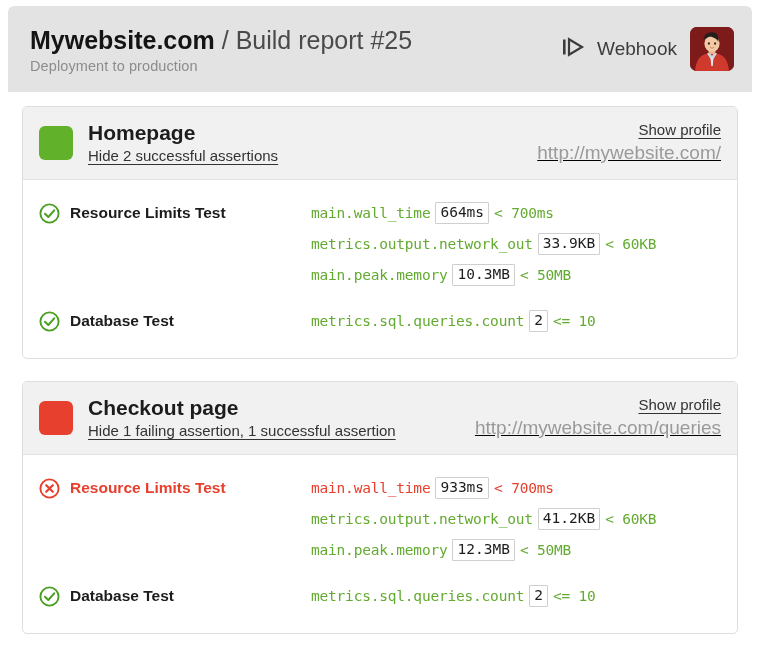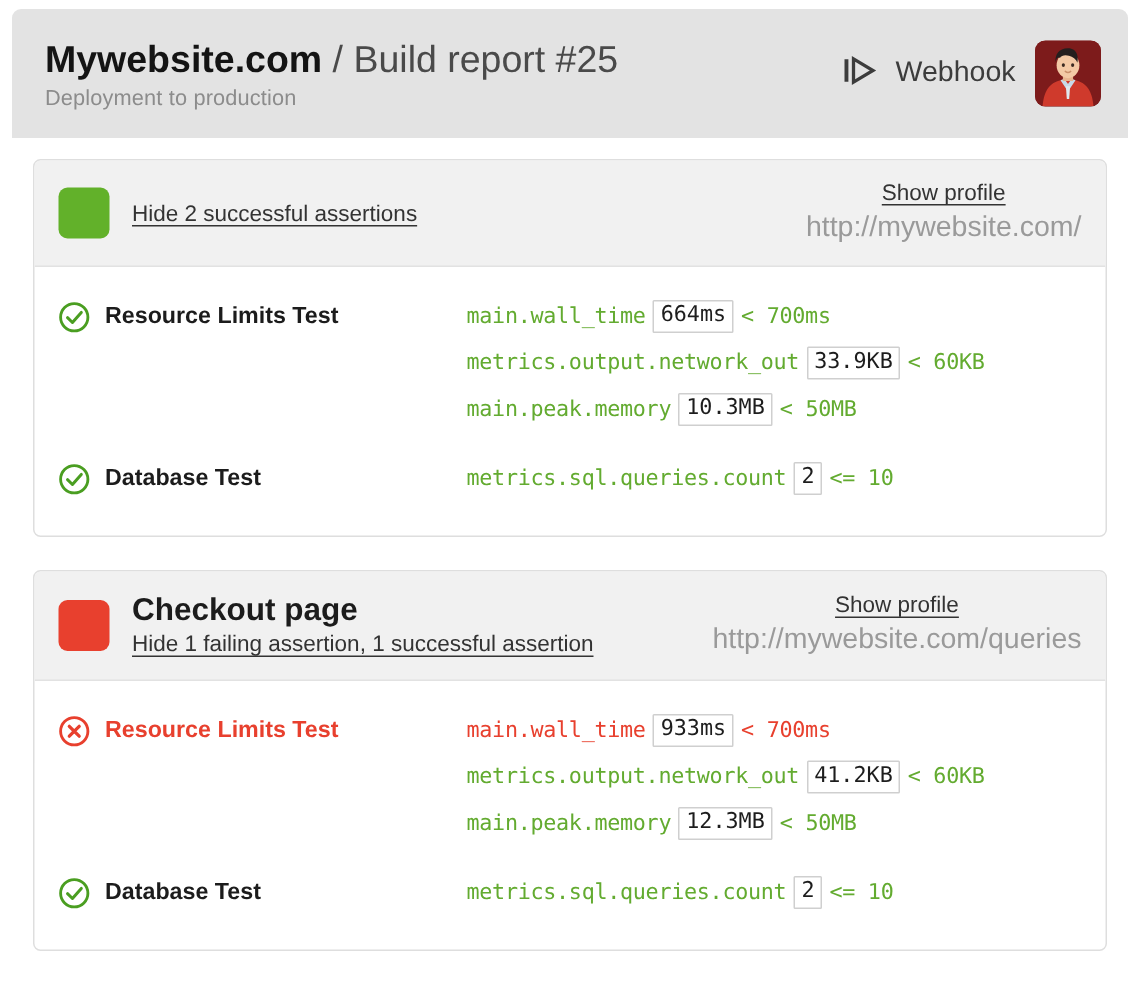--- a/index.html
+++ b/index.html
@@ -125,22 +125,23 @@
     margin-top: 2px;
     font-size: 15px;
     color: #333333;
     text-decoration: underline;
     text-underline-offset: 3px;
     cursor: pointer;
   }
 
   .card-header-right {
     flex: 0 0 auto;
-    text-align: center;
+    text-align: right;
     padding-left: 12px;
+    text-decoration: underline;
   }
   .show-profile {
     display: inline-block;
     font-size: 15px;
     color: #333333;
     text-decoration: underline;
     text-underline-offset: 3px;
     cursor: pointer;
   }
   .page-url {
@@ -256,20 +257,21 @@
       </span>
     </div>
   </div>
 
   <div class="report-body">
 
     <div class="page-card">
       <div class="card-header">
         <span class="status-square pass"></span>
         <div class="card-header-main">
+          <div class="page-name">Homepage</div>
           <a class="toggle-assertions" href="#">Hide 2 successful assertions</a>
         </div>
         <div class="card-header-right">
           <a class="show-profile" href="#">Show profile</a>
           <div class="page-url">http://mywebsite.com/</div>
         </div>
       </div>
 
       <div class="card-tests">
 

